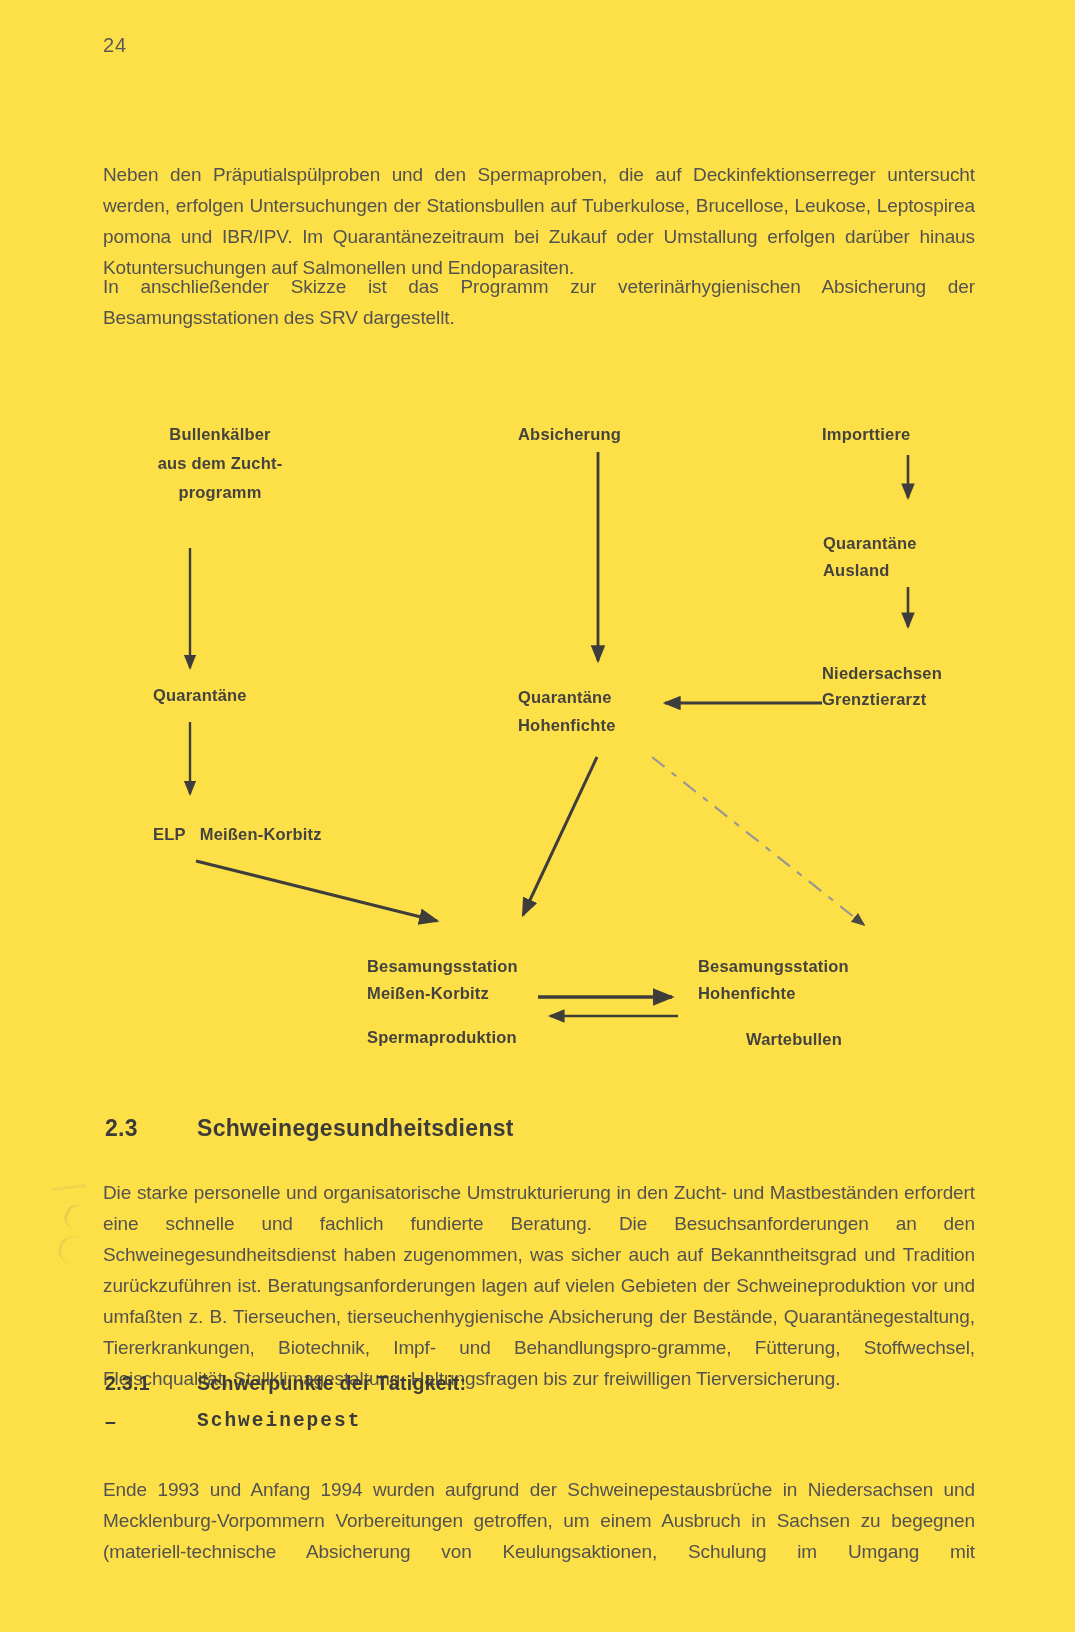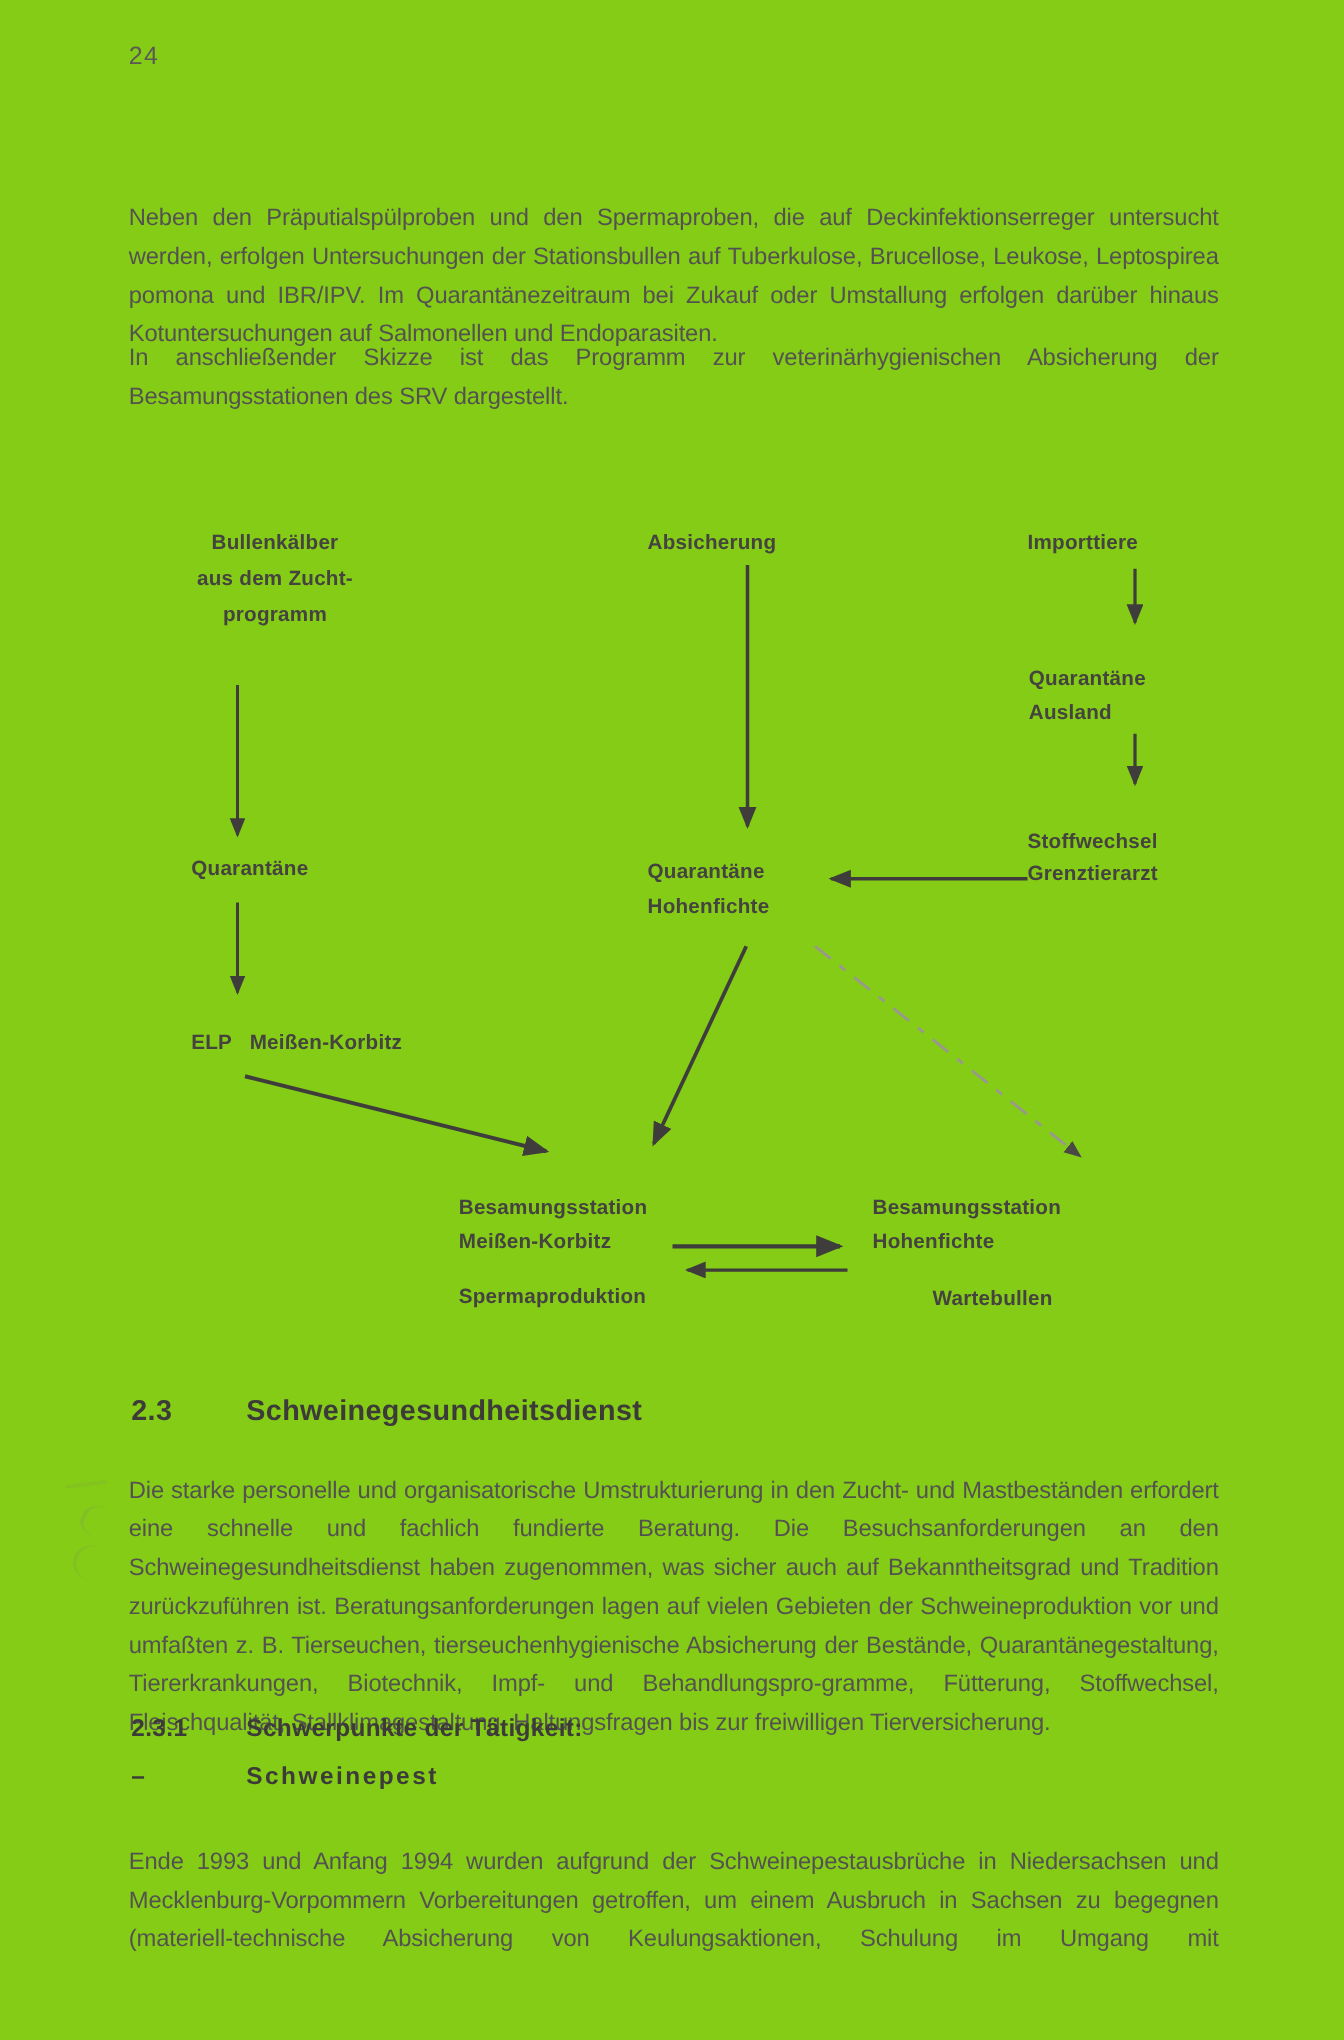--- a/index.html
+++ b/index.html
@@ -1,20 +1,20 @@
 <!DOCTYPE html>
 <html><head>
 <meta charset="utf-8">
 <style>
   html,body{margin:0;padding:0;background:#e8e8e6;}
   .page{
     position:relative;
     width:1075px;height:1632px;
     margin:0 auto;
-    background:#84cc16;
+    background:#fde047;
     font-family:"Liberation Sans", sans-serif;
     overflow:hidden;
   }
   .abs{position:absolute;}
   .pagenum{
     left:103px;top:34px;
     font-size:20px;color:#5b5957;letter-spacing:1px;
   }
   .body-text{
     left:103px;width:872px;
@@ -38,21 +38,21 @@
     color:#45433f;letter-spacing:0.2px;white-space:nowrap;
   }
   .lh27{line-height:27px;}
   .lh26{line-height:26px;}
   .center{text-align:center;}
   .sec-head{display:flex;color:#3d3b39;font-weight:bold;}
   .sec-num{width:92px;flex:0 0 92px;}
   .s23{left:105px;top:1115px;font-size:23px;letter-spacing:0.3px;}
   .s231{left:105px;top:1372px;font-size:19.5px;letter-spacing:0.3px;}
   .bullet{left:105px;top:1410px;font-size:19.5px;}
-  .bullet .sec-label{letter-spacing:2px;}
+  .bullet .sec-label{letter-spacing:2px;font-family:Liberation Mono, monospace;}
   .diagram-svg{left:0;top:0;width:1075px;height:1632px;pointer-events:none;}
   .pencil{background:rgba(128,126,122,0.22);border-radius:2px;}
 </style>
 </head>
 <body>
 
 <div class="page">
 
   <div class="abs pagenum">24</div>
 
@@ -69,21 +69,21 @@
   <div class="abs dlabel" style="left:518px;top:420px;">Absicherung</div>
 
   <div class="abs dlabel" style="left:822px;top:420px;">Importtiere</div>
 
   <div class="abs dlabel lh27" style="left:823px;top:530px;">
     <div>Quarantäne</div>
     <div>Ausland</div>
   </div>
 
   <div class="abs dlabel lh26" style="left:822px;top:660px;">
-    <div>Stoffwechsel</div>
+    <div>Niedersachsen</div>
     <div>Grenztierarzt</div>
   </div>
 
   <div class="abs dlabel" style="left:153px;top:681px;">Quarantäne</div>
 
   <div class="abs dlabel" style="left:518px;top:683px;line-height:28px;">
     <div>Quarantäne</div>
     <div>Hohenfichte</div>
   </div>
 

